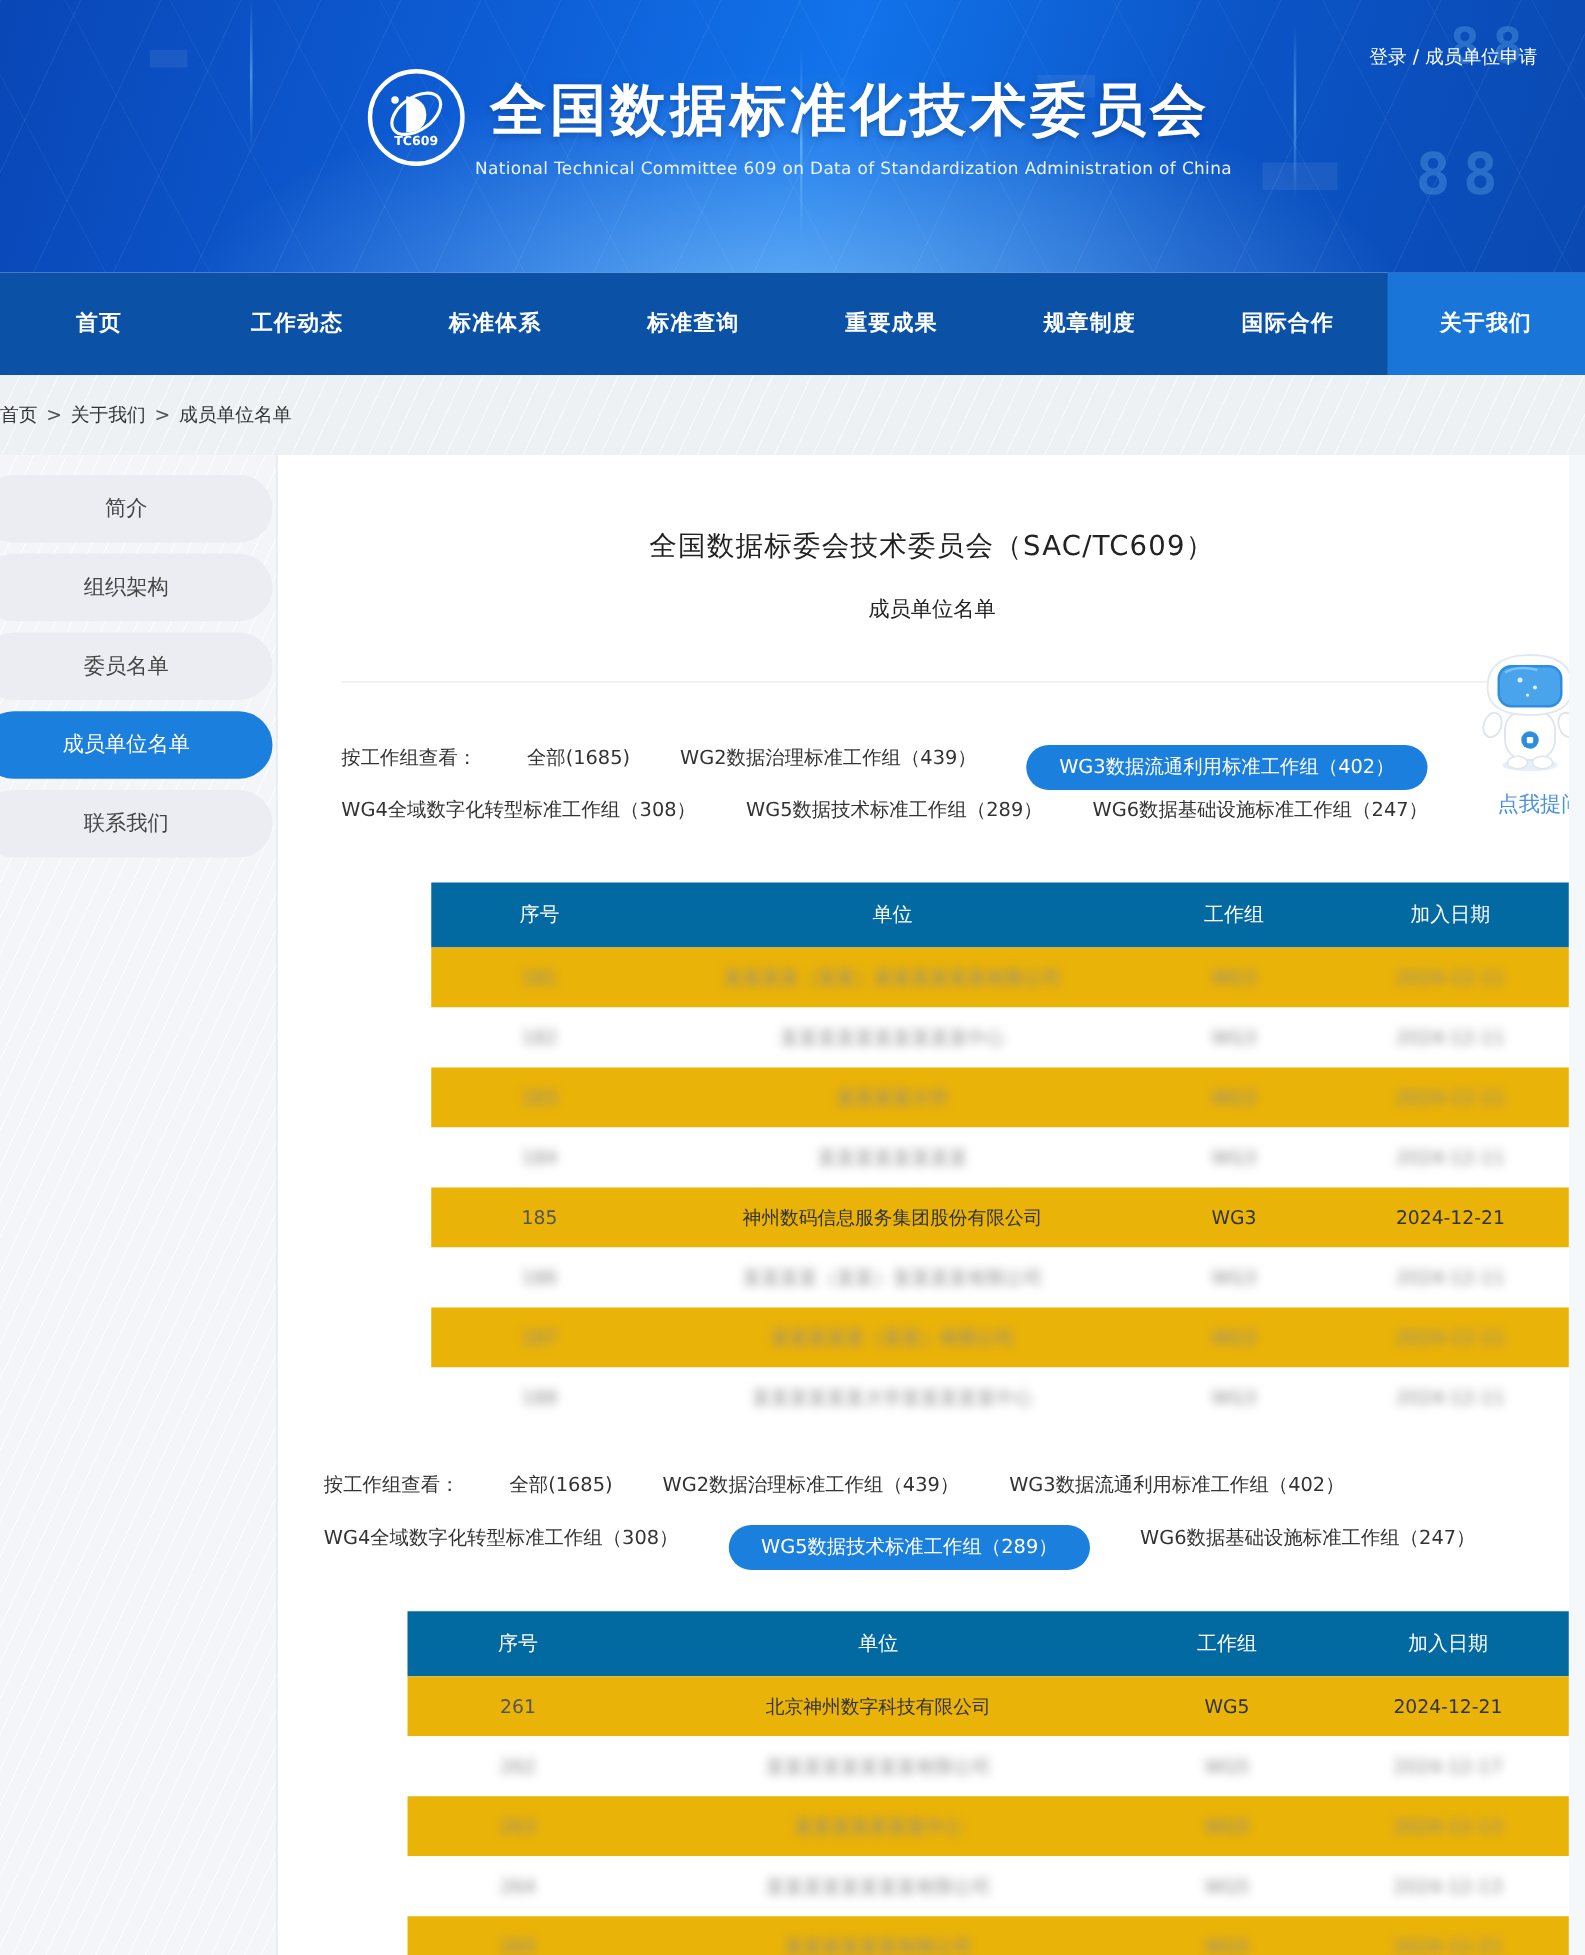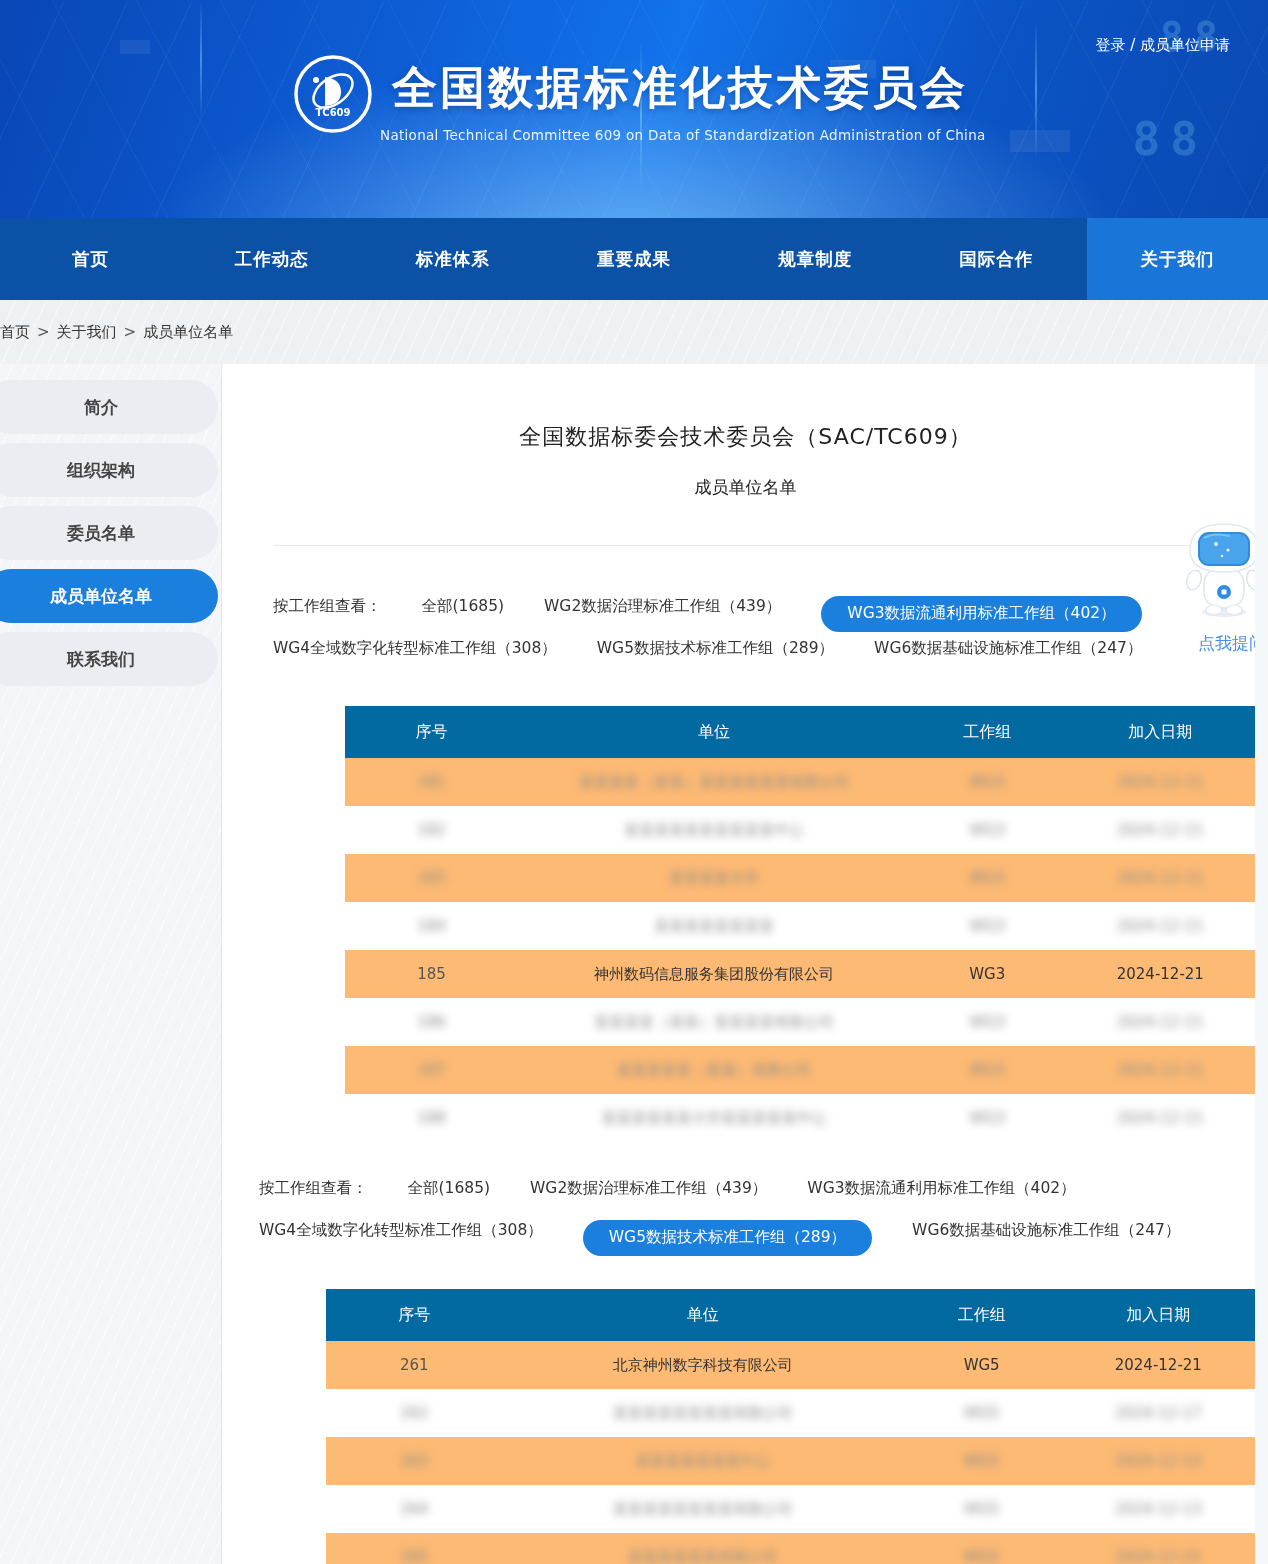--- a/index.html
+++ b/index.html
@@ -35,21 +35,21 @@
   .crumbbar { height:64px; background:#edf1f4; line-height:64px; font-size:15px; color:#333;
     background-image:repeating-linear-gradient(115deg, rgba(255,255,255,.5) 0 1px, transparent 1px 14px); }
   .crumb-item { cursor:pointer; }
   .crumb-sep { margin:0 7px; color:#555; }
 
   
   .main { position:relative; height:1200px; background:#fff; }
   .side-strip { position:absolute; left:0; top:0; width:222px; height:100%;
     background:#f3f5f8; border-right:1px solid #e3e7eb;
     background-image:repeating-linear-gradient(115deg, rgba(255,255,255,.6) 0 1px, transparent 1px 12px); }
-  .sidebar { position:absolute; left:0; top:16px; width:222px;font-weight:bold; }
+  .sidebar { position:absolute; left:0; top:16px; width:222px; }
   .side-item { margin:0 0 9px -16px; width:234px; height:54px; line-height:54px;
     background:#ececf3; border-radius:30px; text-align:center; font-size:17px; color:#444; cursor:pointer; }
   .side-item.active { background:#1b7fdd; color:#fff; }
 
   .content { position:absolute; left:223px; top:0; right:0; height:100%; background:#fff; }
   .content::after { content:""; position:absolute; right:0; top:0; bottom:0; width:13px; background:#f4f8fb; }
 
   .page-title { padding-top:58px; text-align:center; font-size:22px; font-weight:normal; color:#222; letter-spacing:1px; }
   .page-subtitle { margin-top:24px; text-align:center; font-size:17px; color:#222; }
   .divider { margin:46px 50px 0 50px; border-top:1px solid #e8e9ec; }
@@ -61,21 +61,21 @@
   .f-label { font-size:15.5px; color:#333; }
   .f-opt { font-size:15.5px; color:#333; cursor:pointer; white-space:nowrap; }
   .f-opt.sel { background:#1b7fdd; color:#fff; padding:7px 26px; border-radius:21px; }
 
   
   .table { margin-top:32px; }
   .table-1 { margin-left:122px; width:911px; }
   .table-2 { margin-left:103px; width:930px; margin-top:33px; }
   .t-header { display:flex; height:52px; background:#0369a1; color:#fff; font-size:16px; align-items:center; }
   .t-row { display:flex; height:48px; align-items:center; font-size:15px; color:#333; background:#fff; }
-  .t-row.alt { background:#fdba74; }
+  .t-row.alt { background:#eab308; }
   .hc, .c { text-align:center; }
   .w1 { width:19%; } .w2 { width:43%; } .w3 { width:17%; } .w4 { width:21%; }
   .t-row .w1 { color:#555; }
   .t-row.blurred .c { filter:blur(4px); color:#8a8a8a; }
 
   
   .assistant { position:absolute; right:2px; top:156px; width:102px; text-align:right; cursor:pointer; }
   .assistant-label { margin-top:6px; font-size:17px; color:#4a90e0; }
 </style>
 </head>
@@ -104,20 +104,21 @@
     <div class="banner-sub">National Technical Committee 609 on Data of Standardization Administration of China</div>
   </div>
 
   <div class="login">登录 / 成员单位申请</div>
 </div>
 
 <div class="nav" id="nav">
     <div class="nav-item">首页</div>
     <div class="nav-item">工作动态</div>
     <div class="nav-item">标准体系</div>
+    <div class="nav-item">标准查询</div>
     <div class="nav-item">重要成果</div>
     <div class="nav-item">规章制度</div>
     <div class="nav-item">国际合作</div>
     <div class="nav-item active">关于我们</div>
   </div>
 
 <div class="crumbbar" id="crumbbar"><span class="crumb-item">首页</span><span class="crumb-sep">&gt;</span><span class="crumb-item">关于我们</span><span class="crumb-sep">&gt;</span><span class="crumb-item">成员单位名单</span></div>
 
 <div class="main">
   <div class="side-strip"></div>

